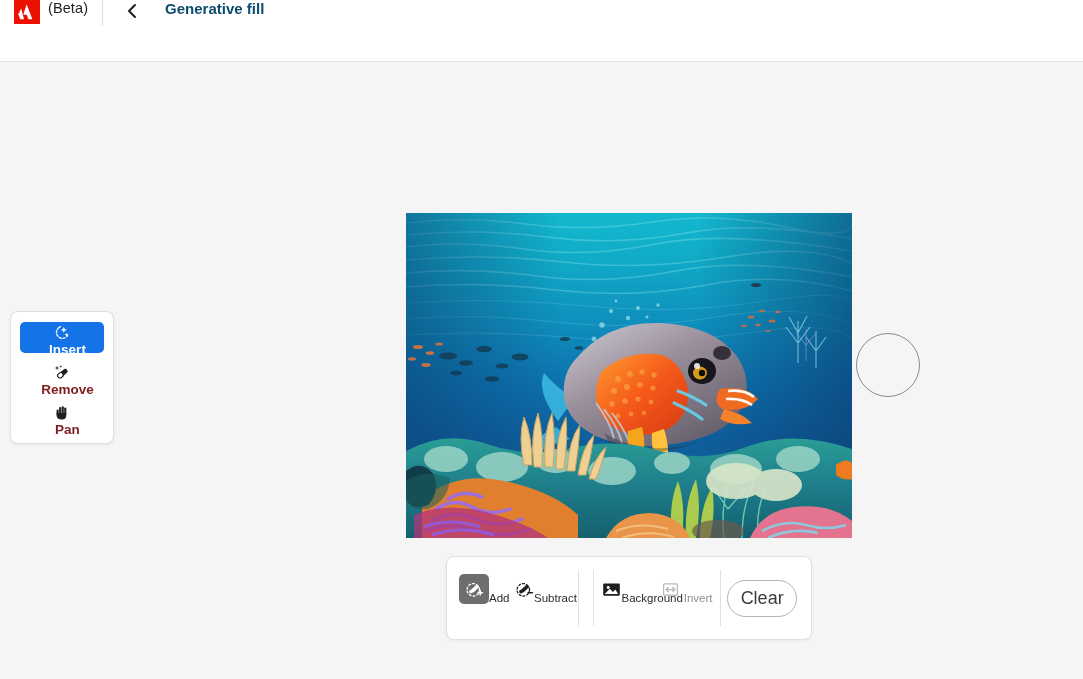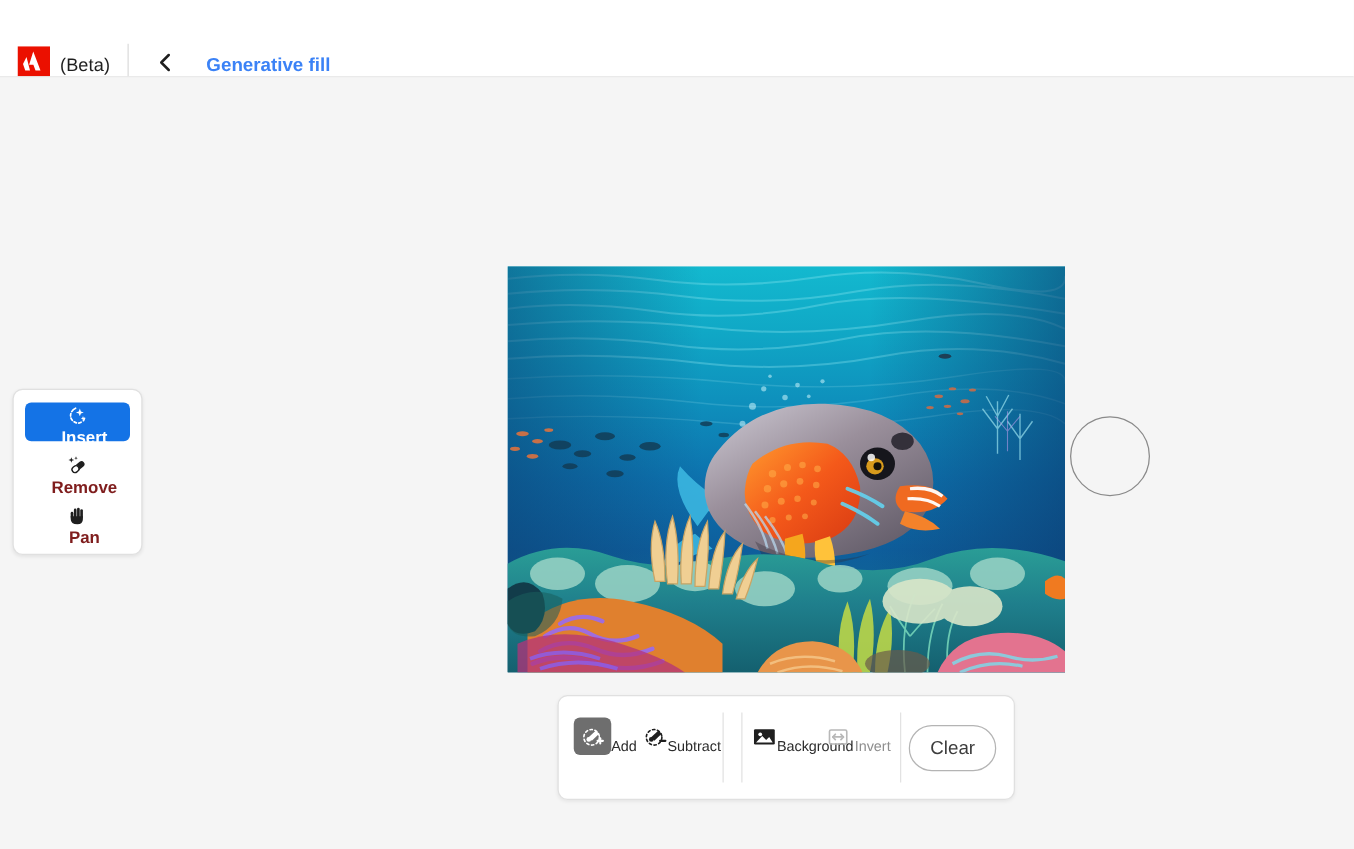--- a/index.html
+++ b/index.html
@@ -14,21 +14,21 @@
 
   
   .header {
     position: absolute;
     top: 0; left: 0;
     width: 1083px;
     height: 62px;
     background: #ffffff;
     border-bottom: 1px solid #e4e4e4;
     display: flex;
-    align-items: flex-end;
+    align-items: flex-start;
     padding-left: 14px;
   }
   .adobe-logo {
     width: 26px; height: 24px;
     display: block;
     flex: 0 0 auto;
   }
   .beta-label {
     font-size: 14.5px;
     color: #1f1f1f;
@@ -47,21 +47,21 @@
     width: 22px; height: 22px;
     display: flex;
     align-items: center;
     justify-content: center;
     cursor: pointer;
     flex: 0 0 auto;
   }
   .page-title {
     font-size: 15px;
     font-weight: bold;
-    color: #3b82f6;
+    color: #0c4a6e;
     margin-left: 22px;
     white-space: nowrap;
   }
 
   
   .stage {
     position: absolute;
     top: 62px; left: 0;
     width: 1083px;
     height: 617px;
@@ -185,21 +185,21 @@
   }
   .clear-btn {
     margin-left: auto;
     margin-right: 2px;
     width: 92px;
     height: 37px;
     border-radius: 19px;
     border: 1px solid #b4b4b4;
     background: #ffffff;
     color: #3c3c3c;
-    font-size: 15px;
+    font-size: 18px;
     font-family: "Liberation Sans", sans-serif;
     cursor: pointer;
     display: flex;
     align-items: center;
     justify-content: center;
   }
 </style>
 </head>
 <body>
 

